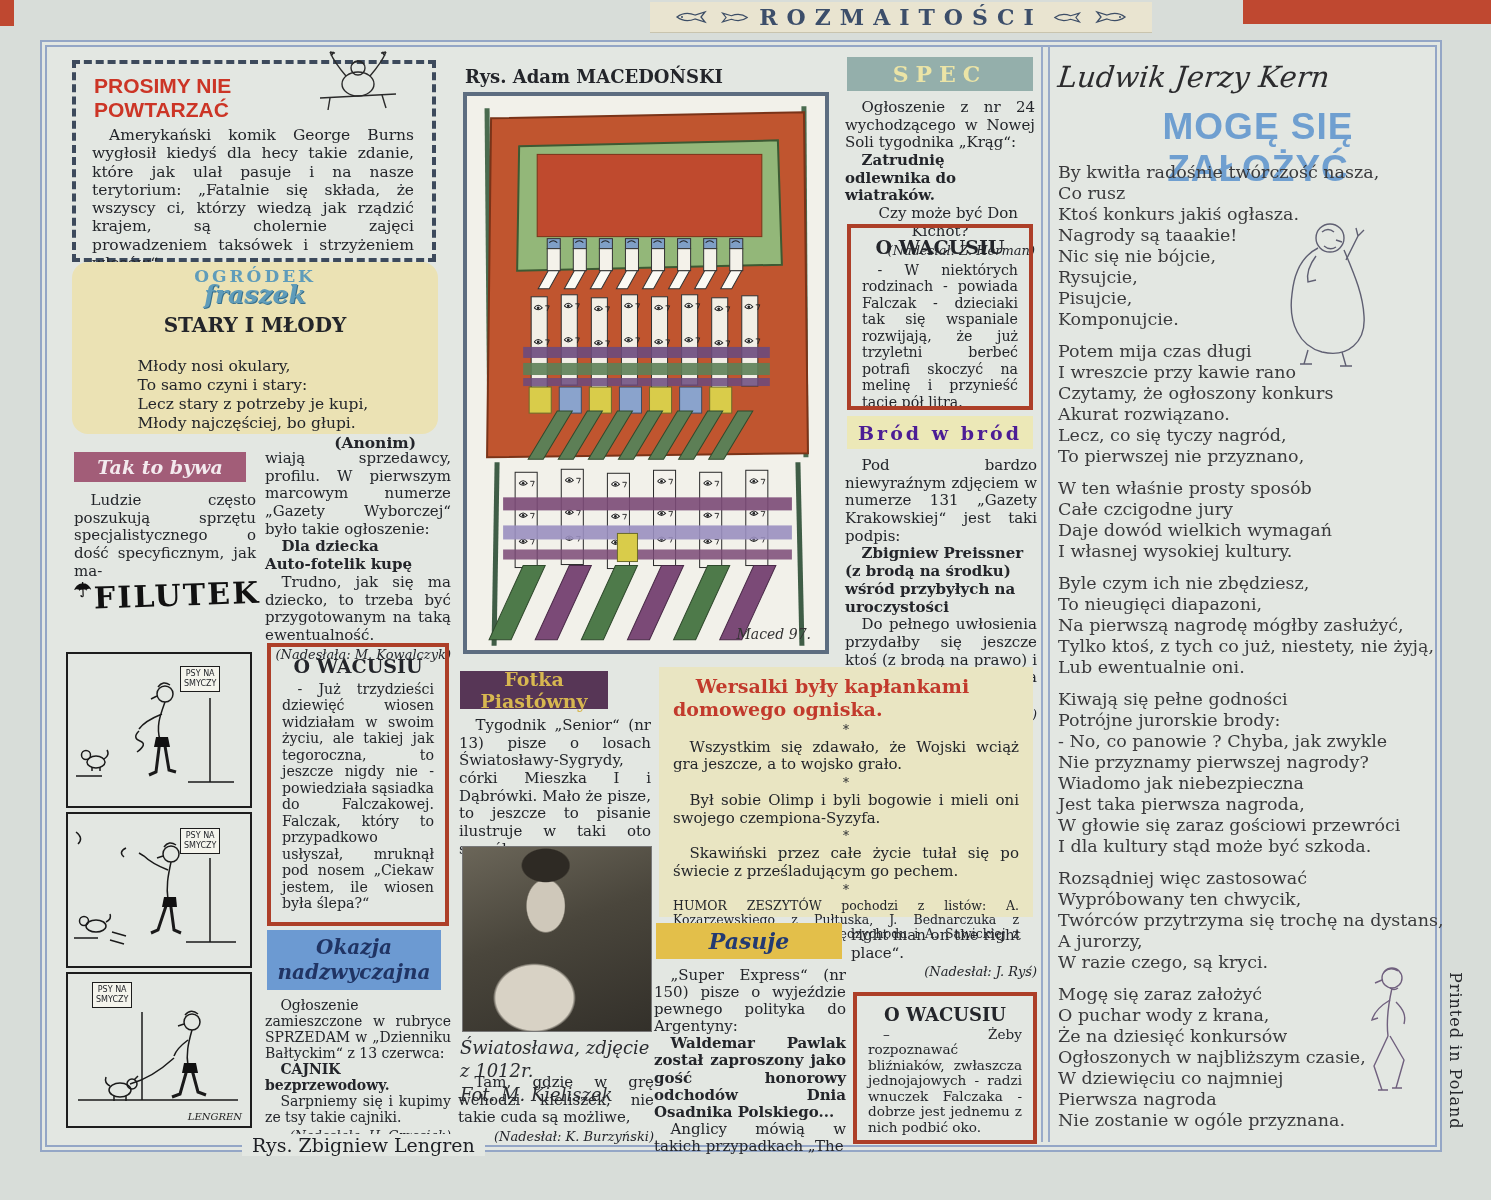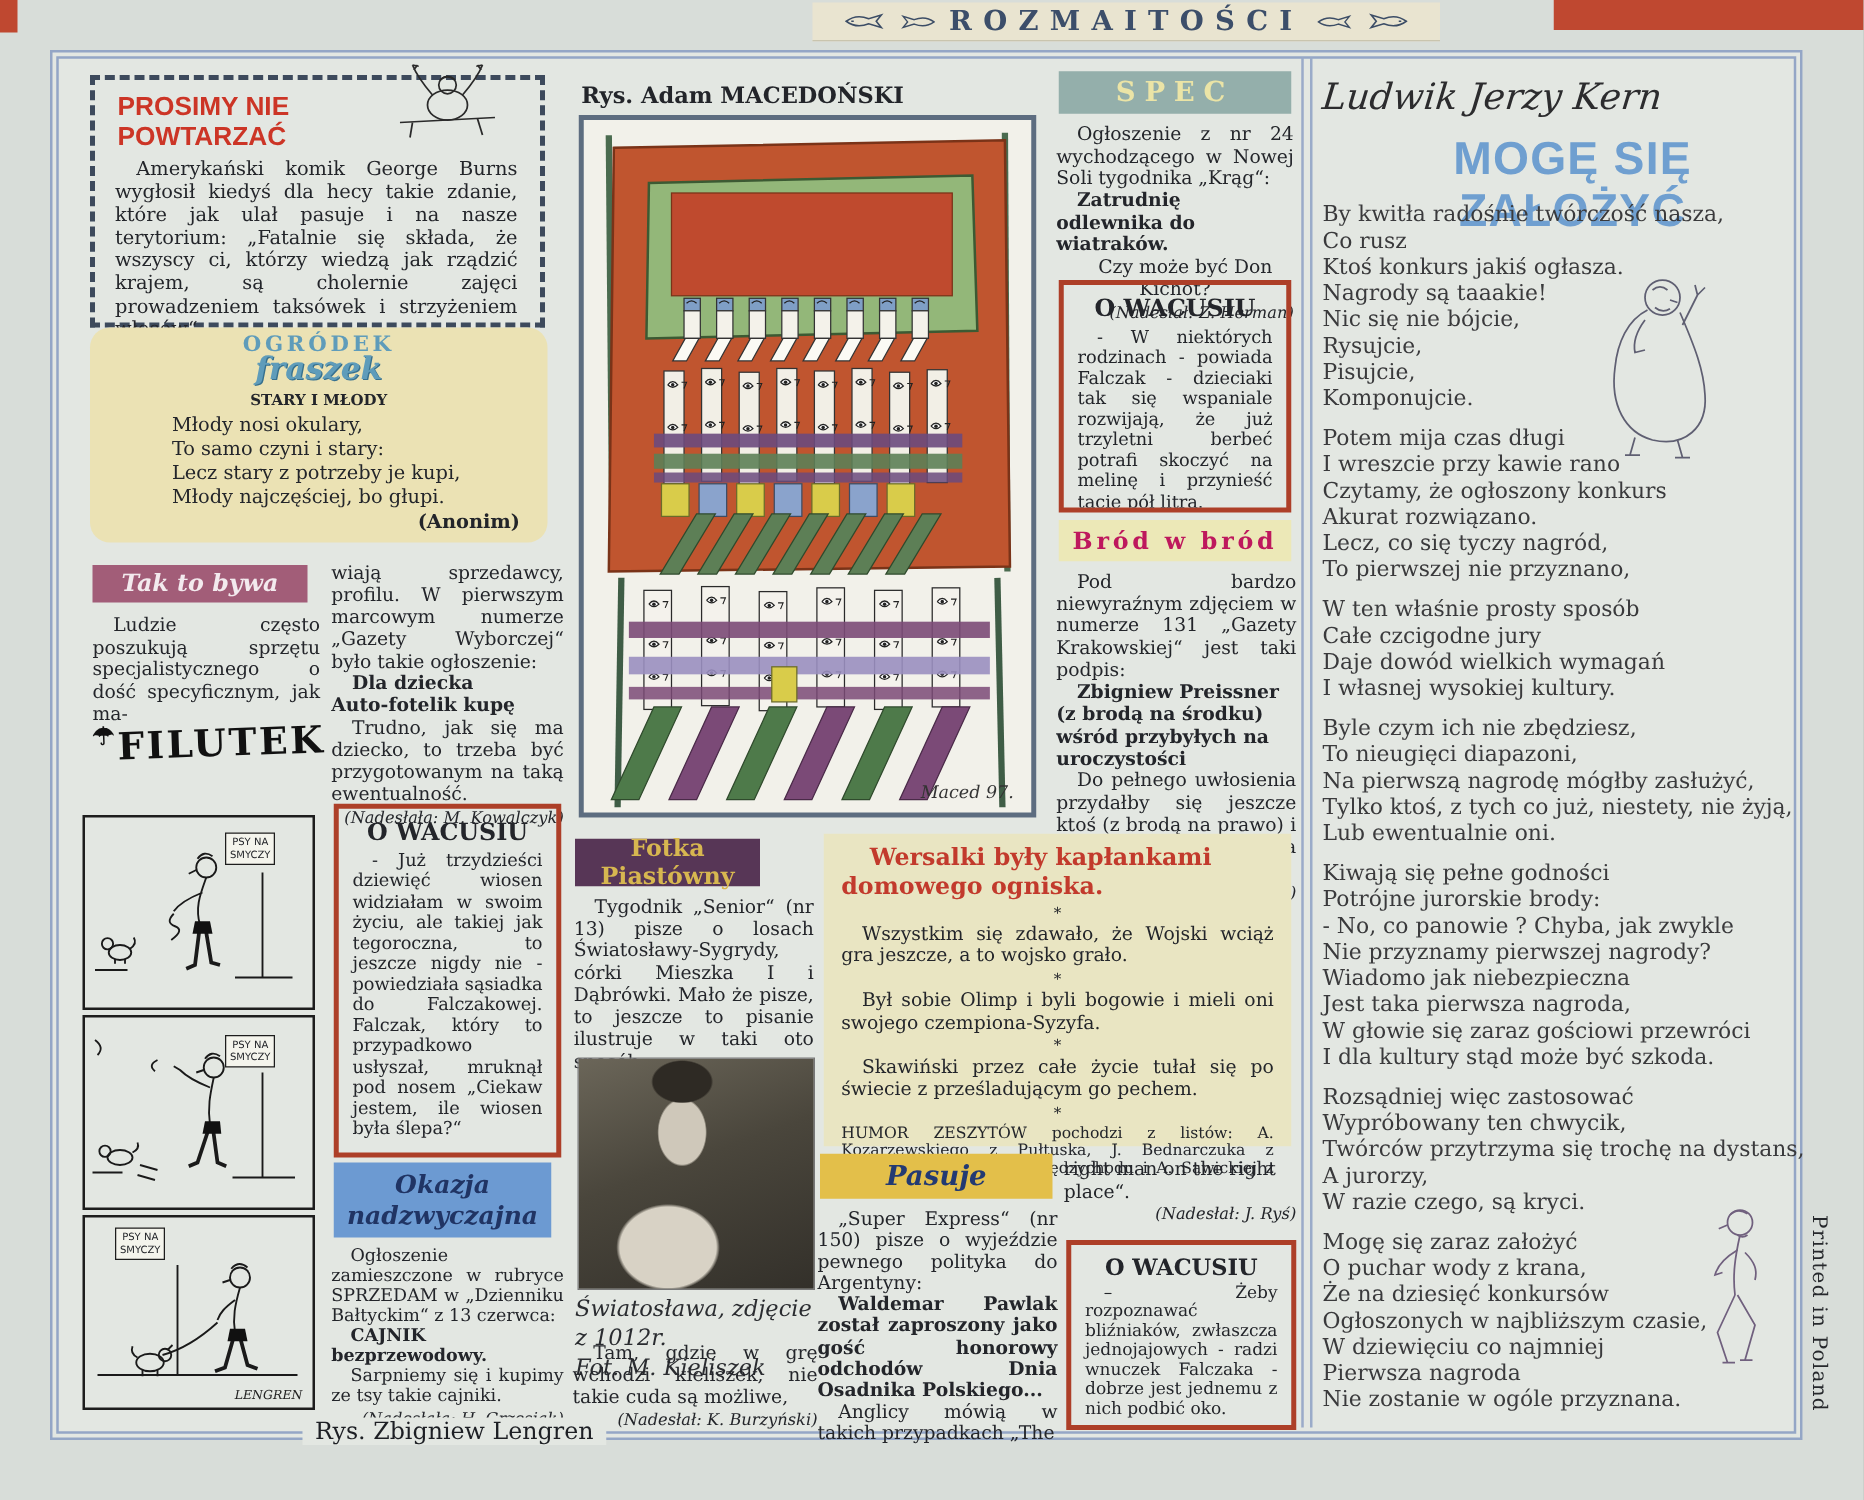--- a/index.html
+++ b/index.html
@@ -24,28 +24,28 @@
   .pre{white-space:pre-line;}
   
   .prosimy{border:4px dashed #3d4a5c;}
   .prosimy-title{font-family:"Liberation Sans",sans-serif;font-weight:bold;font-size:21px;line-height:1.15;color:#cc3526;}
   .band{display:flex;align-items:center;justify-content:center;text-align:center;}
   .band-tak{background:#a25d78;color:#f3eaee;font-style:italic;font-weight:bold;font-size:19px;}
   .band-okazja{background:#6c9ad2;color:#203464;font-style:italic;font-weight:bold;font-size:20px;line-height:1.25;}
   .band-pasuje{background:#e3bf4a;color:#233a72;font-style:italic;font-weight:bold;font-size:22px;}
   .band-spec{background:#94afab;color:#ebe4a6;font-weight:bold;font-size:22px;letter-spacing:7px;}
   .band-fotka{background:#573656;color:#d7b750;font-weight:bold;font-size:19px;}
-  .band-brod{background:#ece8b7;color:#be185d;font-weight:bold;font-size:19px;letter-spacing:3px;text-align:center;}
+  .band-brod{background:#ece8b7;color:#4c1d95;font-weight:bold;font-size:19px;letter-spacing:3px;text-align:center;}
   .cream{background:#ebe2b4;border-radius:16px;}
   .wbox{border:4px solid #ad3f28;padding:8px 11px;box-sizing:border-box;overflow:hidden;}
   .whead{font-weight:bold;text-align:center;font-size:19px;margin-bottom:4px;}
   .fraszka-logo{color:#5f9cba;text-align:center;line-height:1;}
   .fraszka-top{font-weight:bold;font-size:17px;letter-spacing:3px;}
   .fraszka-bottom{font-weight:bold;font-style:italic;font-size:25px;margin-top:-3px;text-shadow:1px 1px 0 #37708e;}
-  .fraszka-title{font-weight:bold;font-size:12px;text-align:center;margin:6px 0 4px;}
+  .fraszka-title{font-weight:bold;font-size:20px;text-align:center;margin:6px 0 20px;}
   .filutek{font-weight:bold;font-size:30px;letter-spacing:2px;color:#111;transform:rotate(-2deg);font-family:"DejaVu Serif",serif;}
   .filutek .hat{display:inline-block;transform:translateY(-12px);font-size:20px;}
   .panel{position:relative;width:186px;height:156px;border:2px solid #1d1d1d;box-sizing:border-box;margin-bottom:4px;}
   .sign{position:absolute;border:1.5px solid #1d1d1d;background:#f4f4ec;font-size:8px;line-height:1.25;
         text-align:center;padding:2px 3px;font-family:"DejaVu Sans",sans-serif;}
   .lengren-sig{position:absolute;right:8px;bottom:4px;font-style:italic;font-size:10px;color:#222;}
   .maced-frame{border:4px solid #5d6d80;background:#f2f1ea;}
   .maced-sig{position:absolute;right:14px;bottom:8px;font-style:italic;font-size:14px;color:#333;}
   .photo{background:
       radial-gradient(ellipse 40px 28px at 44% 10%, #2e2a24 0%, #2e2a24 58%, transparent 62%),

